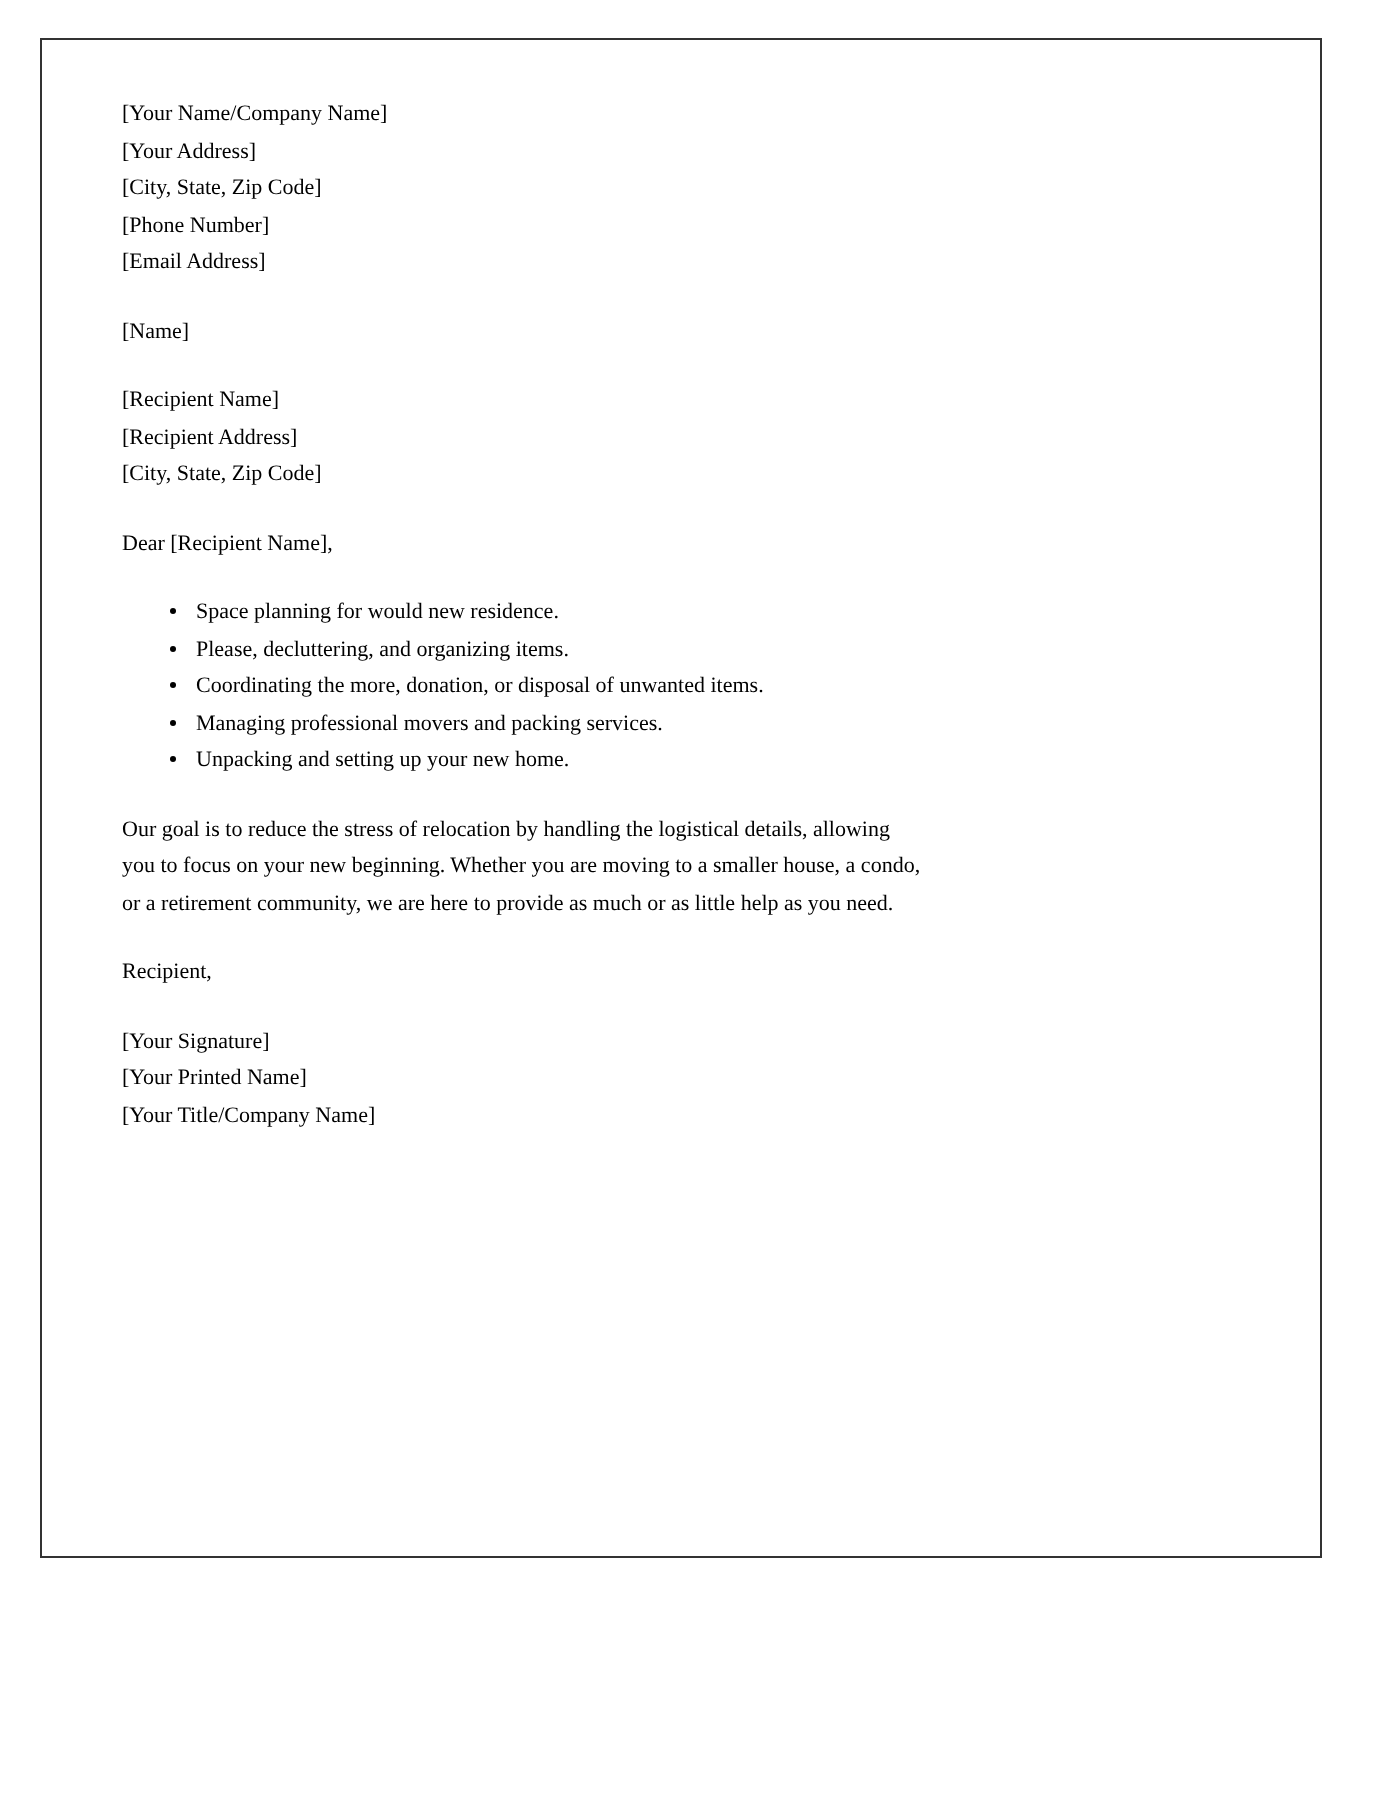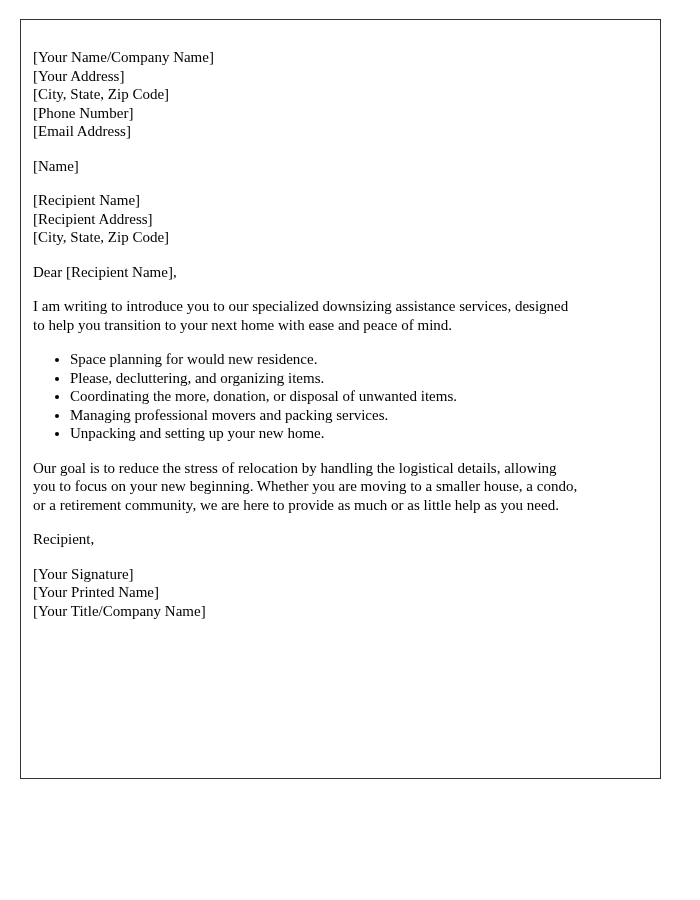--- a/index.html
+++ b/index.html
@@ -18,24 +18,24 @@
   }
   .letter-page {
     position: absolute;
     left: 20px;
     top: 19px;
     width: 641px;
     height: 760px;
     box-sizing: border-box;
     border: 1.5px solid #333333;
     background: #ffffff;
-    padding: 28px 18px 0 12px;
+    padding: 28px 18px 0 40px;
     overflow: hidden;
     font-family: "Liberation Serif", "DejaVu Serif", serif;
-    font-size: 15px;
+    font-size: 11px;
     line-height: 18.5px;
     color: #000000;
   }
   .block {
     white-space: pre;
     margin: 0 0 16px 0;
   }
   .block.last {
     margin-bottom: 0;
   }
@@ -57,22 +57,20 @@
     <div class="block">[Your Name/Company Name]
 [Your Address]
 [City, State, Zip Code]
 [Phone Number]
 [Email Address]</div>
     <div class="block">[Name]</div>
     <div class="block">[Recipient Name]
 [Recipient Address]
 [City, State, Zip Code]</div>
     <div class="block">Dear [Recipient Name],</div>
-    <div class="block">I am writing to introduce you to our specialized downsizing assistance services, designed
-to help you transition to your next home with ease and peace of mind.</div>
     <ul class="bullets">
         <li>Space planning for would new residence.</li>
         <li>Please, decluttering, and organizing items.</li>
         <li>Coordinating the more, donation, or disposal of unwanted items.</li>
         <li>Managing professional movers and packing services.</li>
         <li>Unpacking and setting up your new home.</li>
       </ul>
     <div class="block">Our goal is to reduce the stress of relocation by handling the logistical details, allowing
 you to focus on your new beginning. Whether you are moving to a smaller house, a condo,
 or a retirement community, we are here to provide as much or as little help as you need.</div>

